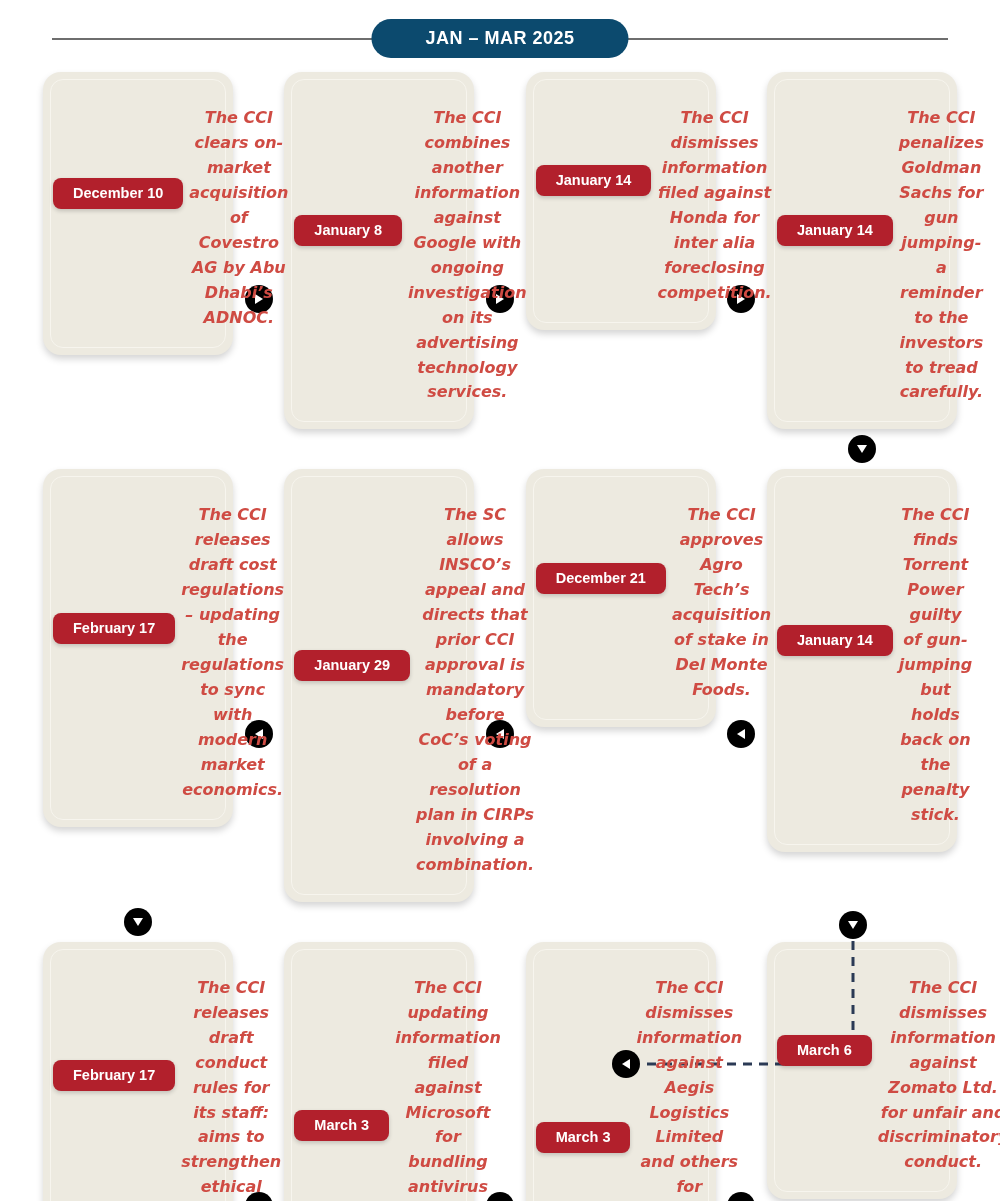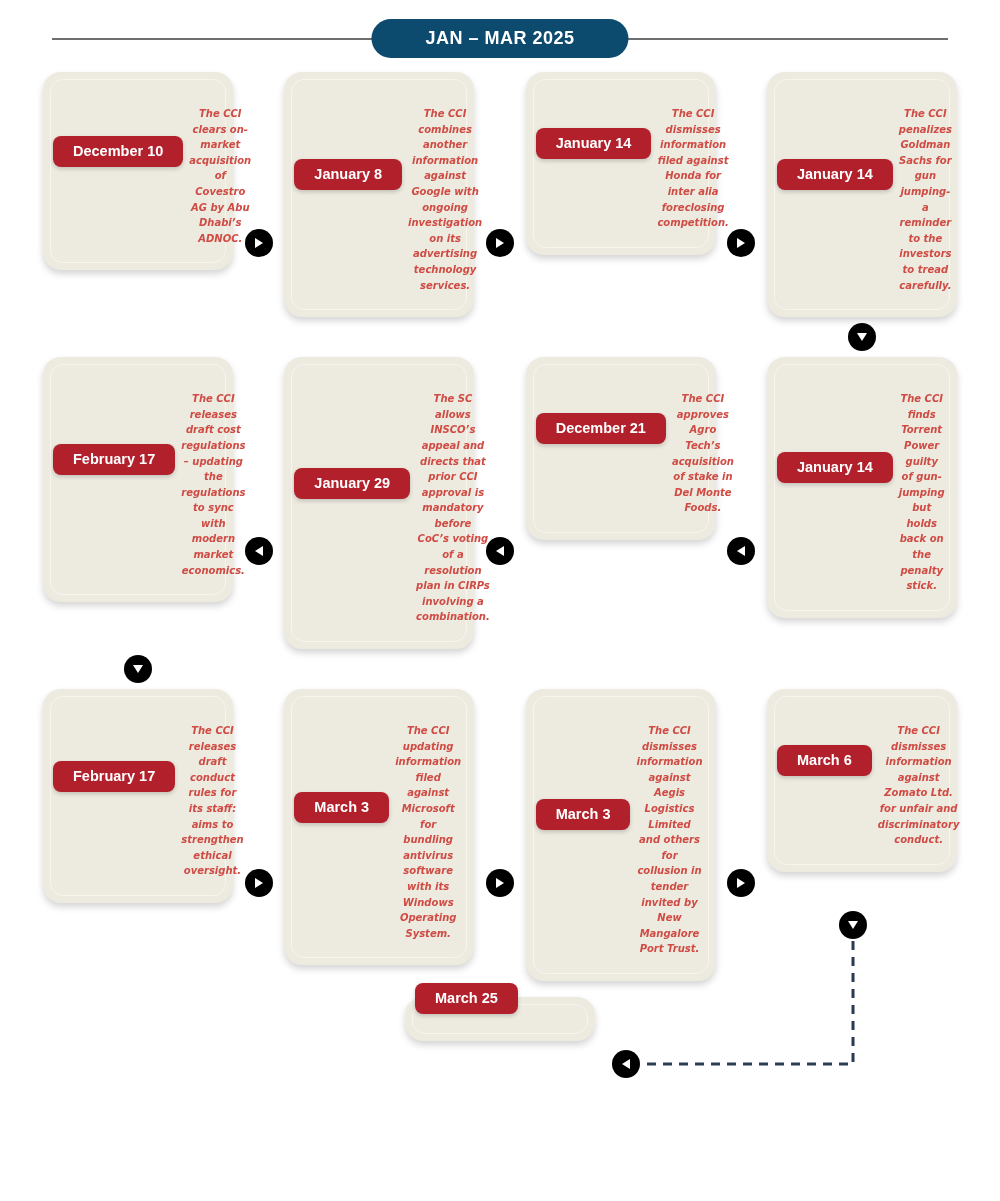--- a/index.html
+++ b/index.html
@@ -96,21 +96,21 @@
     box-shadow: 0 2px 4px rgba(0,0,0,0.18);
     white-space: nowrap;
     z-index: 2;
   }
   .card-body {
     position: relative;
     z-index: 1;
     font-family: "DejaVu Sans", sans-serif;
     font-style: italic;
     font-weight: bold;
-    font-size: 10px;
+    font-size: 16px;
     line-height: 1.56;
     color: #cf4b43;
     text-align: center;
     padding: 8px 6px 6px;
     white-space: pre-wrap;
   }
 
   
   .arrow {
     width: 28px;

